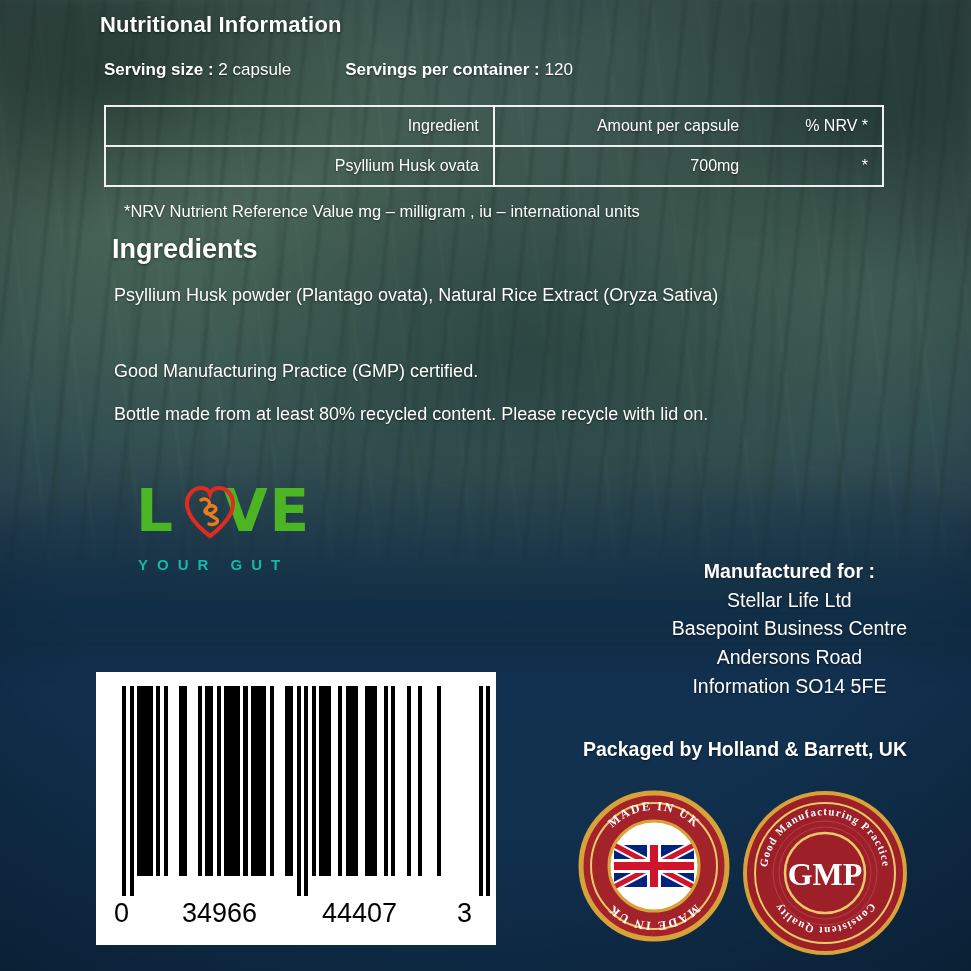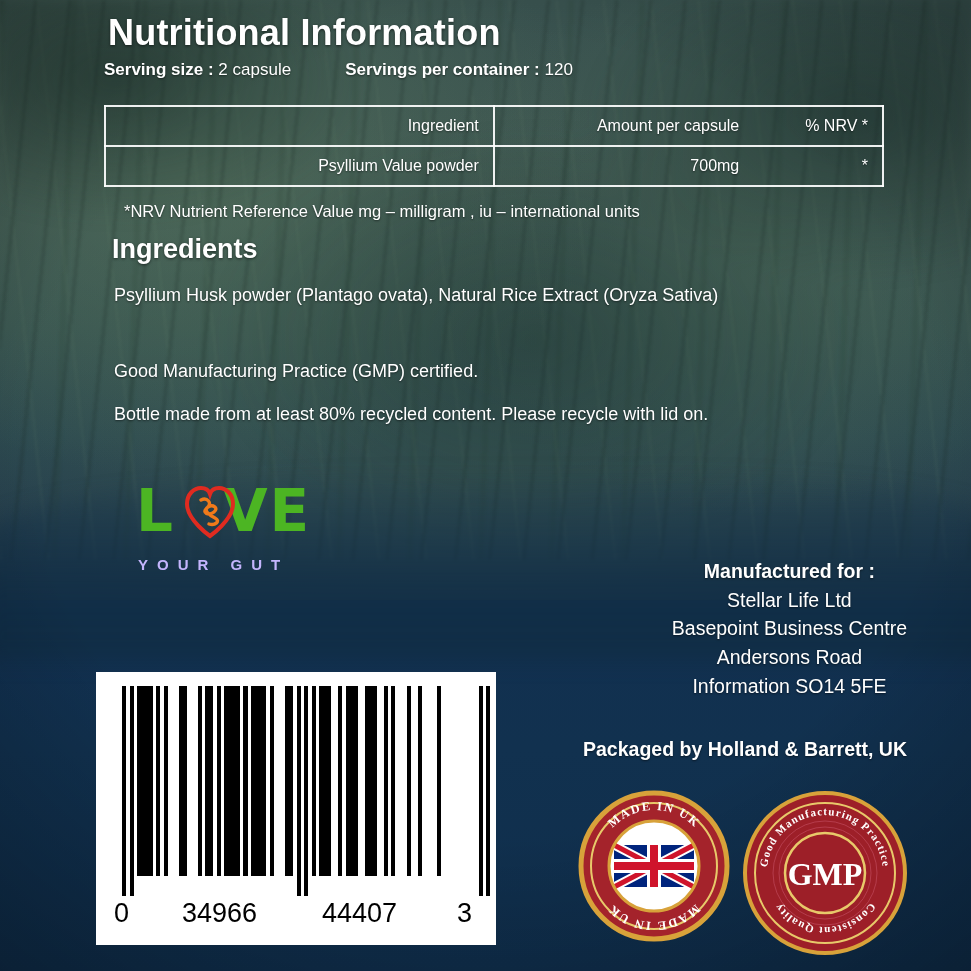--- a/index.html
+++ b/index.html
@@ -55,22 +55,22 @@
   .bg-vignette {
     position: absolute; inset: 0;
     background: radial-gradient(ellipse 85% 75% at 50% 45%, rgba(0,0,0,0) 55%, rgba(0,0,0,0.35) 100%);
   }
 
   
   .content { position: absolute; inset: 0; }
 
   .h-title {
     position: absolute;
-    left: 108px; top: 12px;
-    font-size: 36px; font-weight: 700;
+    left: 100px; top: 12px;
+    font-size: 22px; font-weight: 700;
     letter-spacing: 0.2px;
     text-shadow: 0 1px 3px rgba(0,0,0,0.55);
   }
   .serving-row {
     position: absolute;
     left: 104px; top: 60px;
     display: flex; align-items: baseline; gap: 54px;
     font-size: 17px; text-shadow: 0 1px 2px rgba(0,0,0,0.5);
   }
   .serving-row .lbl { font-weight: 700; }
@@ -123,21 +123,21 @@
     font-family: "DejaVu Sans", sans-serif;
   }
   .logo .word .gap { color: transparent; }
   .logo .heart {
     position: absolute; left: 47px; top: 2px;
     width: 54px; height: 56px;
   }
   .logo .sub {
     position: absolute; left: 2px; top: 74px;
     font-size: 15px; letter-spacing: 9px; font-weight: 700;
-    color: #c4b5fd;
+    color: #14b8a6;
   }
 
   
   .addr {
     position: absolute; right: 64px; top: 557px;
     text-align: center;
     font-size: 19.5px; line-height: 1.47;
     text-shadow: 0 1px 2px rgba(0,0,0,0.5);
   }
   .addr .b { font-weight: 700; }
@@ -199,21 +199,21 @@
     </div>
 
     <table class="nutri">
       <tbody>
           <tr>
         <td class="c1">Ingredient</td>
         <td class="c2">Amount per capsule</td>
         <td class="c3">% NRV *</td>
       </tr>
       <tr>
-        <td class="c1">Psyllium Value powder</td>
+        <td class="c1">Psyllium Husk ovata</td>
         <td class="c2">700mg</td>
         <td class="c3">*</td>
       </tr>
     </tbody>
       </table>
 
     <div class="nrv-note">*NRV Nutrient Reference Value mg – milligram , iu – international units</div>
 
     <div class="h-ingredients">Ingredients</div>
     <div class="para p-ing">Psyllium Husk powder (Plantago ovata), Natural Rice Extract (Oryza Sativa)</div>

